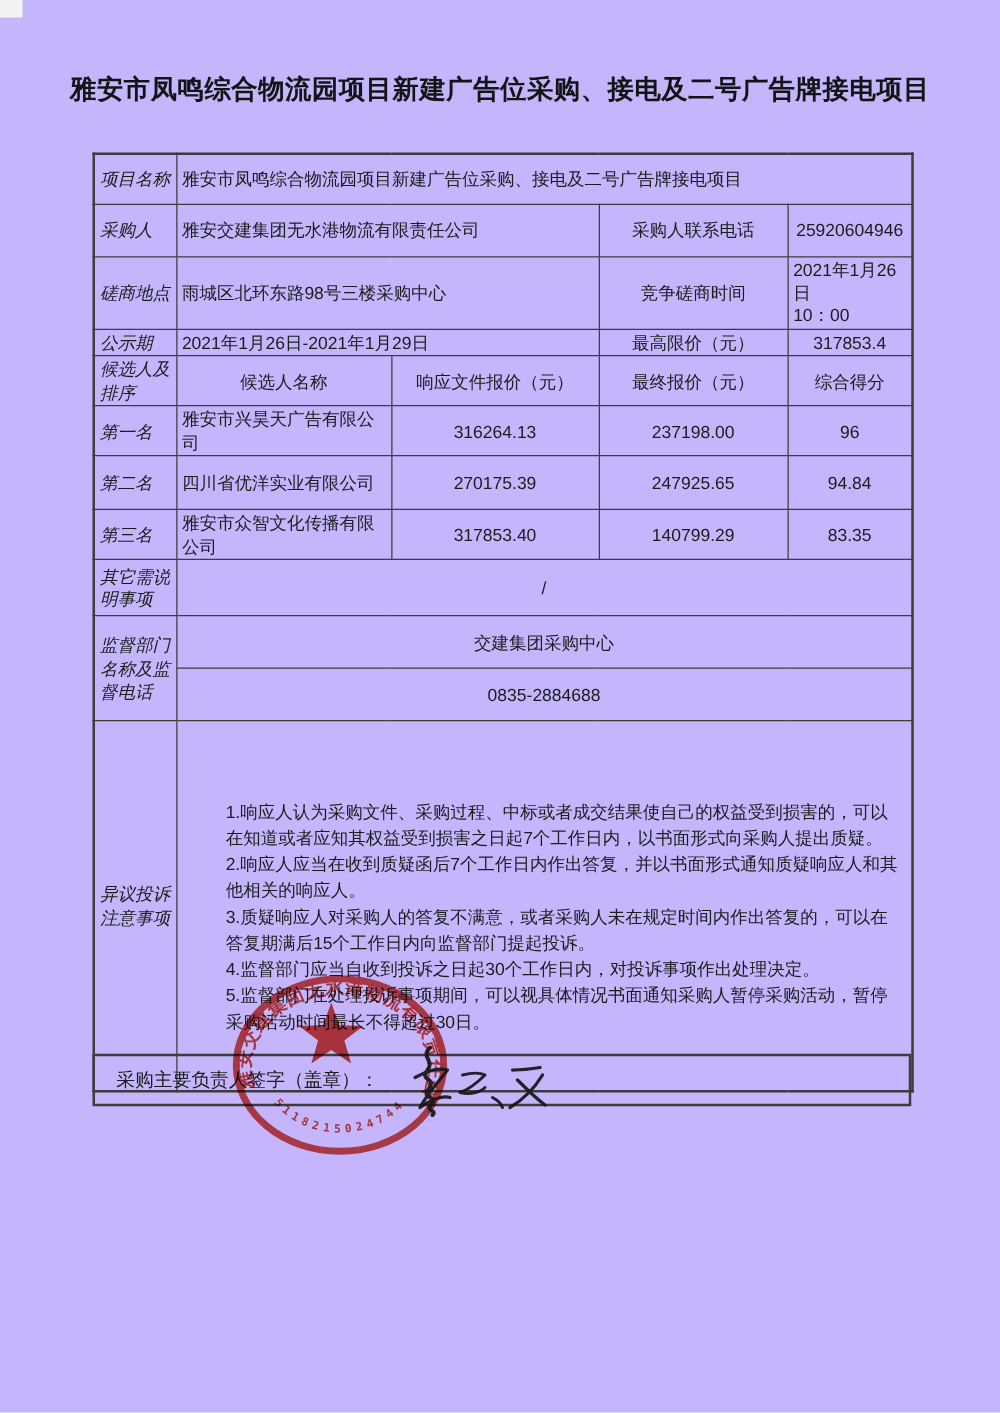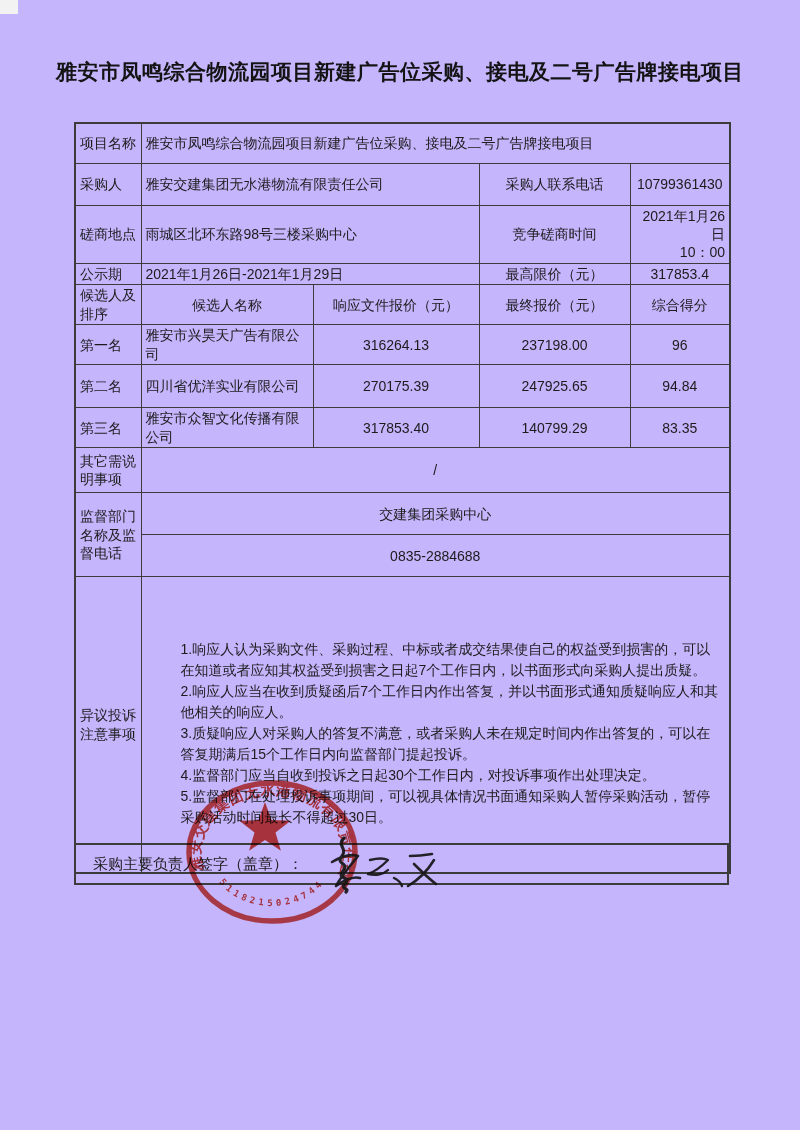--- a/index.html
+++ b/index.html
@@ -19,29 +19,29 @@
     position:absolute; left:74px; top:122px; width:655px;
     border-collapse:collapse; table-layout:fixed;
     border:2px solid #3c3c3c;
   }
   table.main td {
     border:1.5px solid #3c3c3c;
     font-size:14px; line-height:1.32; color:#1c1c1c;
     padding:1px 4px; vertical-align:middle; overflow:hidden;
     word-break:break-all;
   }
-  td.lbl { text-align:left; padding:1px 3px; }
+  td.lbl { text-align:left; padding:1px 3px;font-style:italic; }
   td.vl  { text-align:left; padding:1px 8px; }
   td.ct  { text-align:center; }
   td.name { text-align:left; padding:1px 8px; font-size:15px; }
   .r40{height:40px}.r42{height:42px}.r44{height:44px}.r20{height:20px}
   .r30{height:30px}.r39{height:39px}.r43{height:43px}.r45{height:45px}
   .rTall{height:296px}
   .hdr td { text-align:center; line-height:1.15; }
-  .time-cell { text-align:right; line-height:1.35; white-space:pre-line; }
+  .time-cell { text-align:left; line-height:1.35; white-space:pre-line; }
   .notice-cell { vertical-align:middle; }
   .notice-wrap { display:flex; flex-direction:column; justify-content:flex-end;
     padding:24px 3px 6px 3px;margin-left:32px; }
   .notice-item { font-size:14px; line-height:21px; text-align:left; }
   .sign-row {
     position:absolute; left:74px; top:843px; width:655px; height:42px;
     border:2px solid #3c3c3c; background:transparent;
     display:flex; align-items:center; padding-left:17px;
     font-size:15px;
   }
@@ -76,21 +76,21 @@
     </colgroup>
     <tbody>
       <tr class="r40">
         <td class="lbl">项目名称</td>
         <td class="vl" colspan="4">雅安市凤鸣综合物流园项目新建广告位采购、接电及二号广告牌接电项目</td>
       </tr>
       <tr class="r42">
         <td class="lbl">采购人</td>
         <td class="vl" colspan="2">雅安交建集团无水港物流有限责任公司</td>
         <td class="ct">采购人联系电话</td>
-        <td class="ct">10799361430</td>
+        <td class="ct">25920604946</td>
       </tr>
       <tr class="r44">
         <td class="lbl">磋商地点</td>
         <td class="vl" colspan="2">雨城区北环东路98号三楼采购中心</td>
         <td class="ct">竞争磋商时间</td>
         <td class="time-cell">2021年1月26日
 10：00</td>
       </tr>
       <tr class="r20">
         <td class="lbl">公示期</td>

